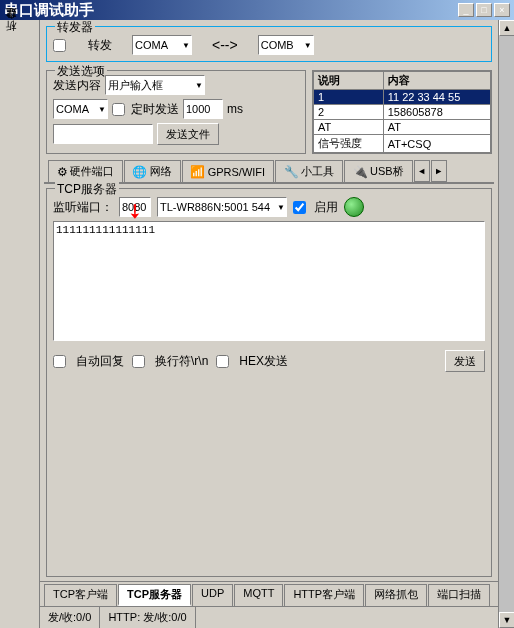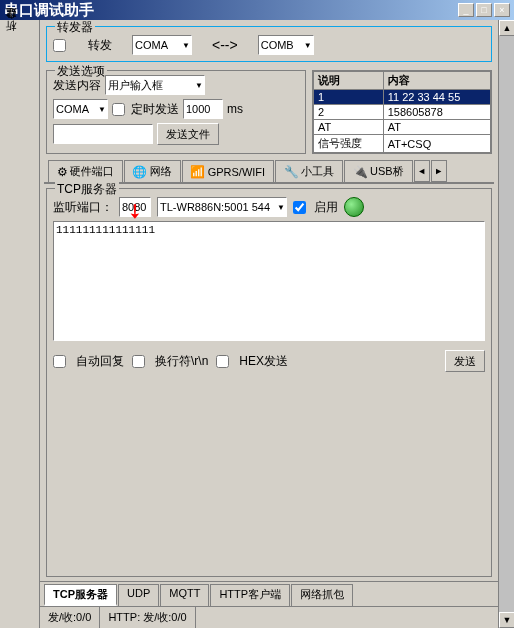--- a/index.html
+++ b/index.html
@@ -512,25 +512,27 @@
         <label>自动回复</label>
         <input type="checkbox" class="win-checkbox" style="">
         <label>换行符\r\n</label>
         <input type="checkbox" class="win-checkbox" style="">
         <label>HEX发送</label>
         <button class="win-button" style="margin-left:auto">发送</button>
       </div>
     </div>
 
     <div class="bottom-tab-bar">
+      <div class="bottom-tab">TCP客户端</div>
       <div class="bottom-tab active">TCP服务器</div>
       <div class="bottom-tab">UDP</div>
       <div class="bottom-tab">MQTT</div>
       <div class="bottom-tab">HTTP客户端</div>
       <div class="bottom-tab">网络抓包</div>
+      <div class="bottom-tab">端口扫描</div>
     </div>
 
     <div class="status-bar">
       <div class="status-item">发/收:0/0</div>
       <div class="status-item">HTTP: 发/收:0/0</div>
     </div>
 
   </div>
 
   <div class="right-scroll">

